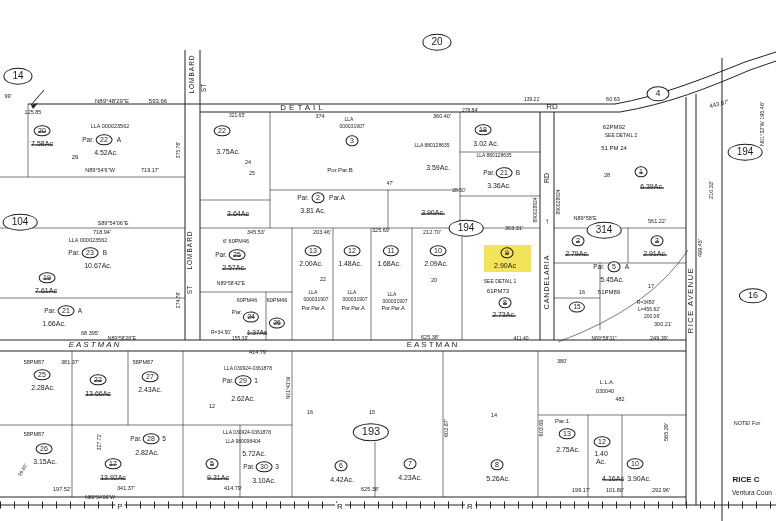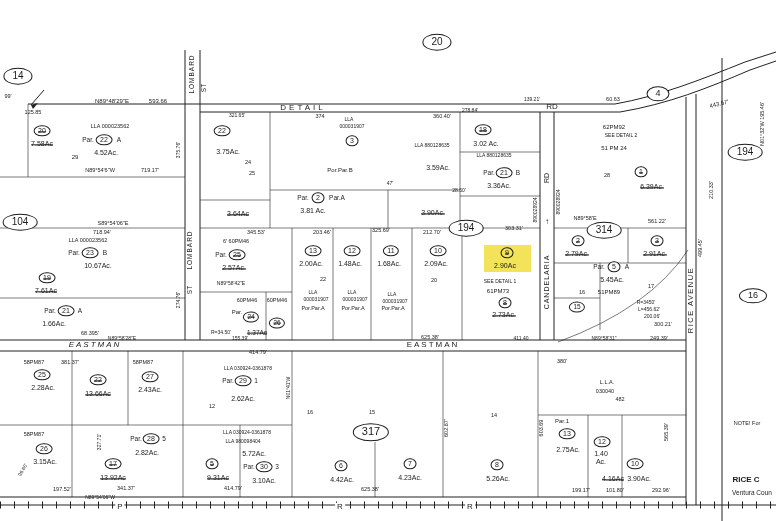--- a/index.html
+++ b/index.html
@@ -284,21 +284,21 @@
       <span class="lbl" style="left: 247px; top: 433px; font-size: 5px; transform: translate(-50%, -50%);">LLA 030924-0361878</span>
       <span class="lbl" style="left: 243px; top: 442px; font-size: 5px; transform: translate(-50%, -50%);">LLA 980098404</span>
       <span class="lbl" style="left: 254px; top: 454px; font-size: 7px; transform: translate(-50%, -50%);">5.72Ac.</span>
       <span class="lbl circ strike" style="left: 212px; top: 464px; transform: translate(-50%, -50%);">5</span>
       <span class="lbl strike" style="left: 218px; top: 478px; font-size: 7px; transform: translate(-50%, -50%);">9.31Ac</span>
       <span class="lbl" style="left: 249px; top: 467px; font-size: 6.5px; transform: translate(-50%, -50%);">Par.</span>
       <span class="lbl circ" style="left: 264px; top: 467px; transform: translate(-50%, -50%);">30</span>
       <span class="lbl" style="left: 277px; top: 467px; font-size: 6.5px; transform: translate(-50%, -50%);">3</span>
       <span class="lbl" style="left: 264px; top: 481px; font-size: 7px; transform: translate(-50%, -50%);">3.10Ac.</span>
       <span class="lbl" style="left: 233px; top: 489px; font-size: 5.5px; transform: translate(-50%, -50%);">414.79'</span>
-      <span class="lbl oval" style="left: 371px; top: 432px; font-size: 11px; transform: translate(-50%, -50%);">317</span>
+      <span class="lbl oval" style="left: 371px; top: 432px; font-size: 11px; transform: translate(-50%, -50%);">193</span>
       <span class="lbl" style="left: 372px; top: 413px; font-size: 5.5px; transform: translate(-50%, -50%);">15</span>
       <span class="lbl" style="left: 310px; top: 413px; font-size: 5.5px; transform: translate(-50%, -50%);">16</span>
       <span class="lbl" style="left: 494px; top: 416px; font-size: 5.5px; transform: translate(-50%, -50%);">14</span>
       <span class="lbl circ" style="left: 341px; top: 466px; transform: translate(-50%, -50%);">6</span>
       <span class="lbl" style="left: 342px; top: 480px; font-size: 7px; transform: translate(-50%, -50%);">4.42Ac.</span>
       <span class="lbl circ" style="left: 410px; top: 464px; transform: translate(-50%, -50%);">7</span>
       <span class="lbl" style="left: 410px; top: 478px; font-size: 7px; transform: translate(-50%, -50%);">4.23Ac.</span>
       <span class="lbl circ" style="left: 497px; top: 465px; transform: translate(-50%, -50%);">8</span>
       <span class="lbl" style="left: 498px; top: 479px; font-size: 7px; transform: translate(-50%, -50%);">5.26Ac.</span>
       <span class="lbl" style="left: 447px; top: 428px; font-size: 5.5px; transform: translate(-50%, -50%) rotate(-90deg);">602.87'</span>

